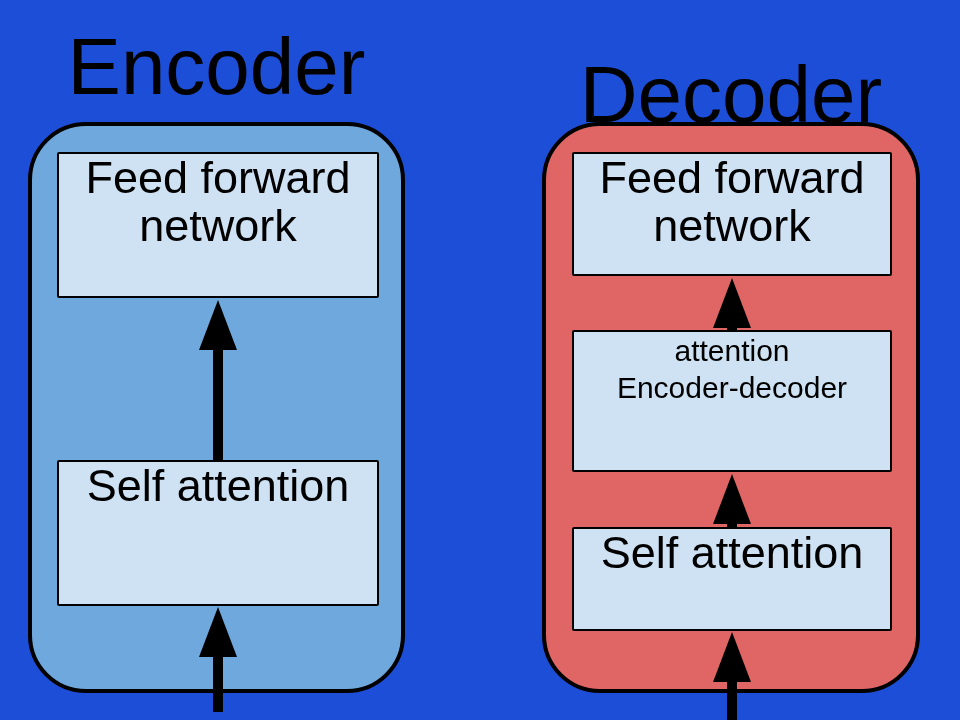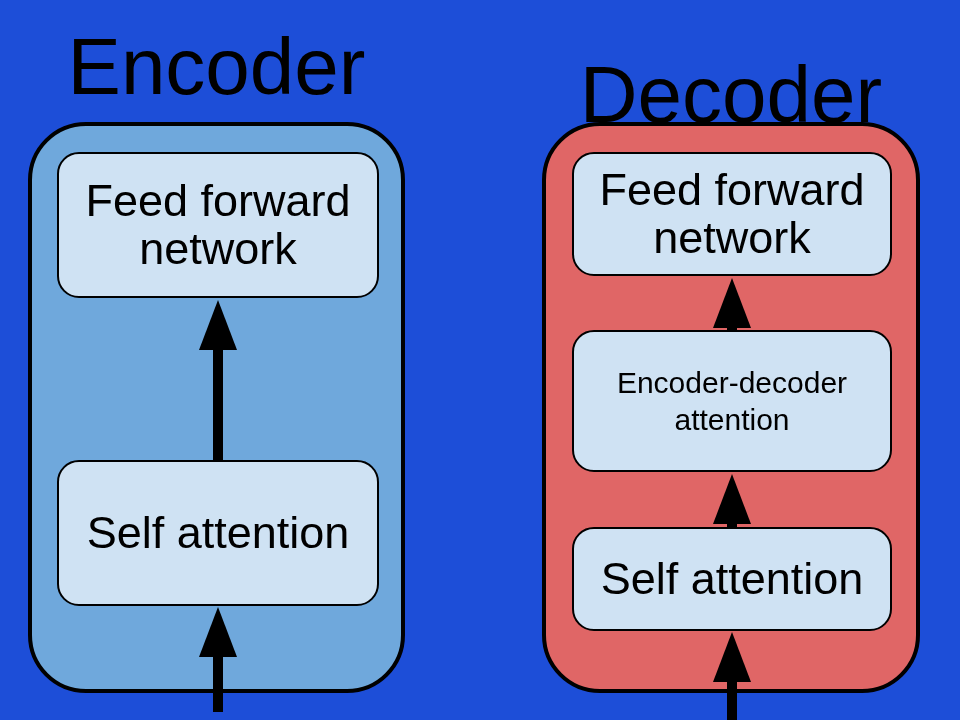--- a/index.html
+++ b/index.html
@@ -32,25 +32,24 @@
     border-radius: 58px;
     box-sizing: border-box;
     z-index: 1;
   }
   #encoder-container { left: 28px;  width: 377px; }
   #decoder-container { left: 542px; width: 378px; }
 
   .inner-box {
     position: absolute;
     border: 2px solid #000;
-    border-radius: 22px;
+    border-radius: 2px;
     box-sizing: border-box;
     display: flex;
     flex-direction: column;
-    justify-content: center;
     align-items: center;
     text-align: center;
     z-index: 3;
   }
   .inner-box .line { display: block; }
 
   .box-text-lg { font-size: 45px; line-height: 48px; }
   .box-text-sm { font-size: 30px; line-height: 37px; }
 
   
@@ -122,20 +121,20 @@
   </div>
   <div class="inner-box box-text-lg" id="encoder-self-box" style="background-color: rgb(207, 226, 243);">
     <span class="line">Self attention</span>
   </div>
 
   <div class="inner-box box-text-lg" id="decoder-ffn-box" style="background-color: rgb(207, 226, 243);">
     <span class="line">Feed forward</span>
     <span class="line">network</span>
   </div>
   <div class="inner-box box-text-sm" id="decoder-ed-box" style="background-color: rgb(207, 226, 243);">
+    <span class="line">attention</span>
     <span class="line">Encoder-decoder</span>
-    <span class="line">attention</span>
   </div>
   <div class="inner-box box-text-lg" id="decoder-self-box" style="background-color: rgb(207, 226, 243);">
     <span class="line">Self attention</span>
   </div>
 
 </div>
 
 </body></html>

